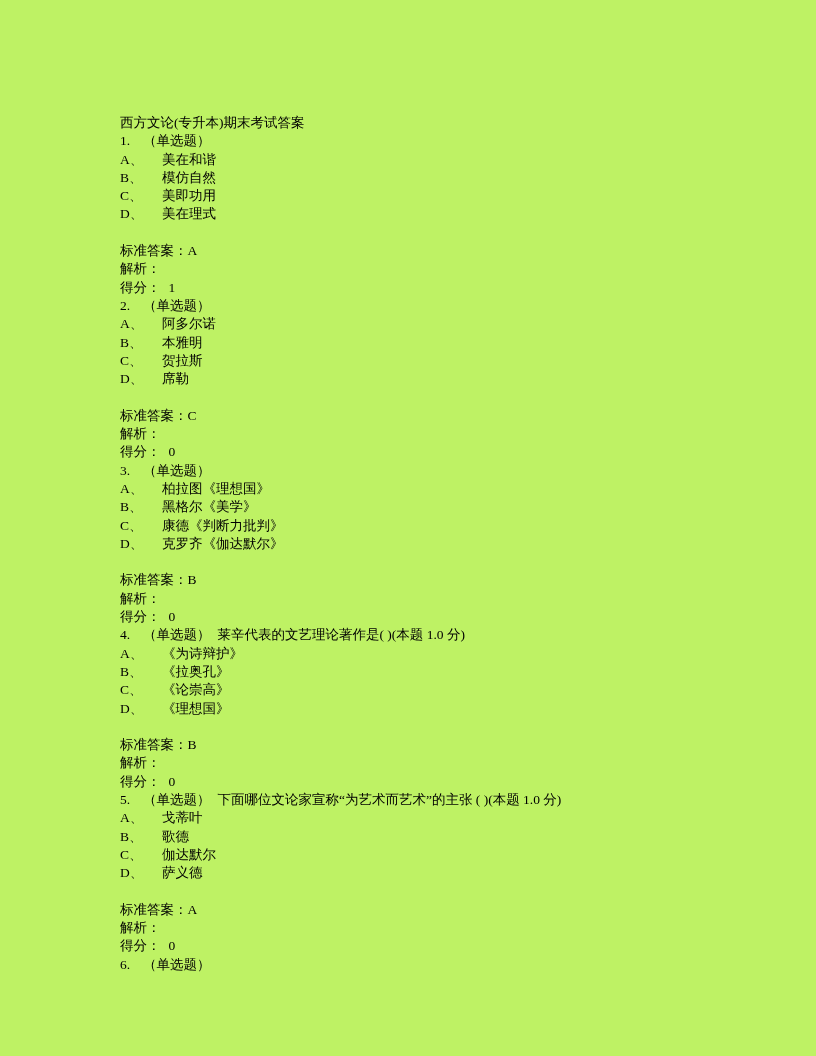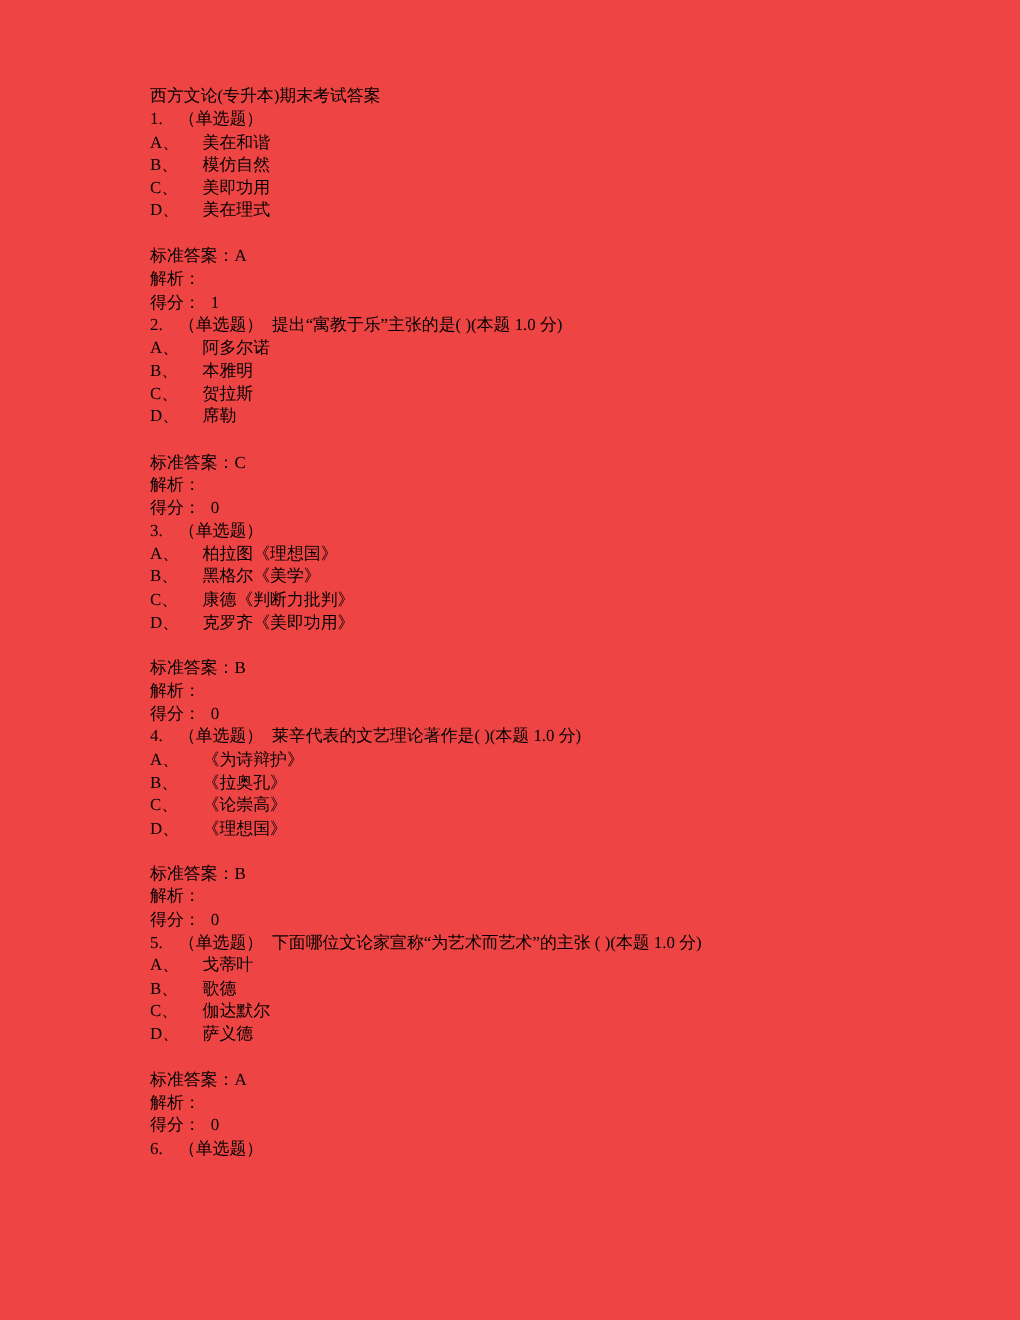--- a/index.html
+++ b/index.html
@@ -8,22 +8,22 @@
     width: 816px;
     height: 1056px;
     font-family: "Liberation Serif", "DejaVu Serif", serif;
     font-size: 13.5px;
     color: #000000;
     overflow: hidden;
   }
   .sheet {
     width: 816px;
     height: 1056px;
-    background: #ef4444;
-    padding: 68px 90px 0 120px;
+    background: #bef264;
+    padding: 114px 90px 0 120px;
   }
   .line {
     display: flex;
     align-items: baseline;
     height: 18.3px;
     line-height: 18.3px;
     white-space: pre;
   }
   .line.blank { height: 18.3px; }
   .col-num  { flex: 0 0 23px; width: 23px; }
@@ -44,36 +44,36 @@
         <div class="line"><span class="col-opt">A、</span><span>美在和谐</span></div>
         <div class="line"><span class="col-opt">B、</span><span>模仿自然</span></div>
         <div class="line"><span class="col-opt">C、</span><span>美即功用</span></div>
         <div class="line"><span class="col-opt">D、</span><span>美在理式</span></div>
         <div class="line blank"></div>
         <div class="line"><span>标准答案：</span><span>A</span></div>
         <div class="line"><span>解析：</span><span></span></div>
         <div class="line"><span>得分：</span><span class="score-value">1</span></div>
       </div>
       <div>
-        <div class="line"><span class="col-num">2.</span><span class="qtype">（单选题）</span><span class="qtext">提出“寓教于乐”主张的是( )(本题 1.0 分)</span></div>
+        <div class="line"><span class="col-num">2.</span><span class="qtype">（单选题）</span></div>
         <div class="line"><span class="col-opt">A、</span><span>阿多尔诺</span></div>
         <div class="line"><span class="col-opt">B、</span><span>本雅明</span></div>
         <div class="line"><span class="col-opt">C、</span><span>贺拉斯</span></div>
         <div class="line"><span class="col-opt">D、</span><span>席勒</span></div>
         <div class="line blank"></div>
         <div class="line"><span>标准答案：</span><span>C</span></div>
         <div class="line"><span>解析：</span><span></span></div>
         <div class="line"><span>得分：</span><span class="score-value">0</span></div>
       </div>
       <div>
         <div class="line"><span class="col-num">3.</span><span class="qtype">（单选题）</span></div>
         <div class="line"><span class="col-opt">A、</span><span>柏拉图《理想国》</span></div>
         <div class="line"><span class="col-opt">B、</span><span>黑格尔《美学》</span></div>
         <div class="line"><span class="col-opt">C、</span><span>康德《判断力批判》</span></div>
-        <div class="line"><span class="col-opt">D、</span><span>克罗齐《美即功用》</span></div>
+        <div class="line"><span class="col-opt">D、</span><span>克罗齐《伽达默尔》</span></div>
         <div class="line blank"></div>
         <div class="line"><span>标准答案：</span><span>B</span></div>
         <div class="line"><span>解析：</span><span></span></div>
         <div class="line"><span>得分：</span><span class="score-value">0</span></div>
       </div>
       <div>
         <div class="line"><span class="col-num">4.</span><span class="qtype">（单选题）</span><span class="qtext">莱辛代表的文艺理论著作是( )(本题 1.0 分)</span></div>
         <div class="line"><span class="col-opt">A、</span><span>《为诗辩护》</span></div>
         <div class="line"><span class="col-opt">B、</span><span>《拉奥孔》</span></div>
         <div class="line"><span class="col-opt">C、</span><span>《论崇高》</span></div>

